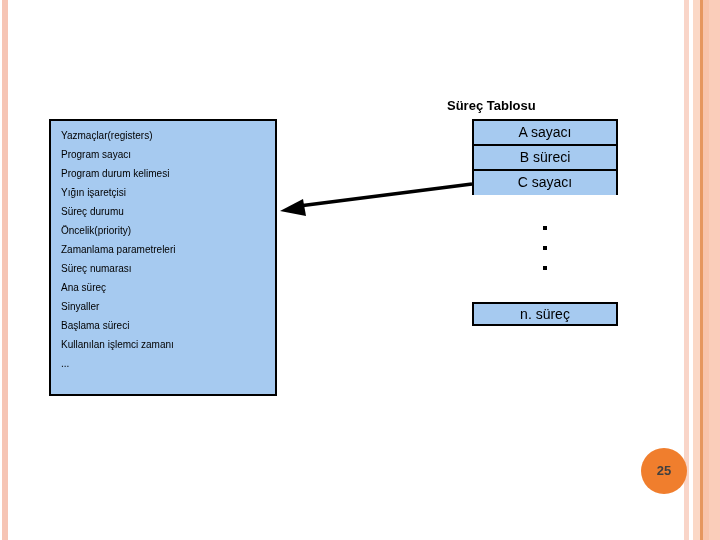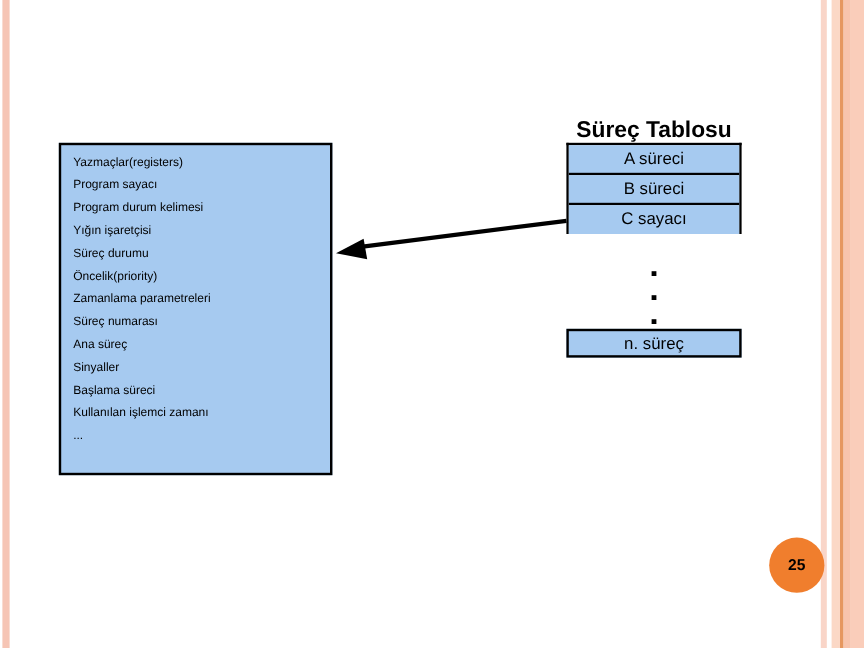--- a/index.html
+++ b/index.html
@@ -35,24 +35,24 @@
   }
   .lline {
     font-size: 10px;
     line-height: 19px;
     white-space: nowrap;
   }
 
   
   .ttitle {
     position: absolute;
-    left: 472px; top: 98px;
+    left: 447px; top: 98px;
     width: 146px;
-    text-align: center;
-    font-size: 19px;
+    text-align: left;
+    font-size: 13px;
     font-weight: bold;
   }
 
   
   .ptable {
     position: absolute;
     left: 472px; top: 119px;
     width: 146px;
     box-sizing: border-box;
     border: 2px solid #000000;
@@ -76,21 +76,21 @@
   }
   .dot {
     width: 4px; height: 4px;
     background: #000000;
     margin: 0 auto 16px auto;
   }
 
   
   .nbox {
     position: absolute;
-    left: 472px; top: 274px;
+    left: 472px; top: 302px;
     width: 146px; height: 24px;
     box-sizing: border-box;
     background: #a6caf0;
     border: 2px solid #000000;
     text-align: center;
     font-size: 14px;
     line-height: 20px;
   }
 
   
@@ -101,21 +101,21 @@
     pointer-events: none;
   }
 
   
   .pagenum {
     position: absolute;
     left: 641px; top: 448px;
     width: 46px; height: 46px;
     border-radius: 50%;
     background: #f07e2d;
-    color: #000000;
+    color: #404040;
     font-size: 13px;
     font-weight: bold;
     text-align: center;
     line-height: 46px;
   }
 </style>
 </head>
 <body>
 
 <div class="slide">
@@ -139,21 +139,21 @@
       <div class="lline">Ana süreç</div>
       <div class="lline">Sinyaller</div>
       <div class="lline">Başlama süreci</div>
       <div class="lline">Kullanılan işlemci zamanı</div>
       <div class="lline">...</div>
     </div>
 
   <div class="ttitle">Süreç Tablosu</div>
 
   <div class="ptable">
-      <div class="prow">A süreci</div>
+      <div class="prow">A sayacı</div>
       <div class="prow">B süreci</div>
       <div class="prow">C sayacı</div>
     </div>
 
   <div class="dots">
       <div class="dot"></div>
       <div class="dot"></div>
       <div class="dot"></div>
     </div>
 

